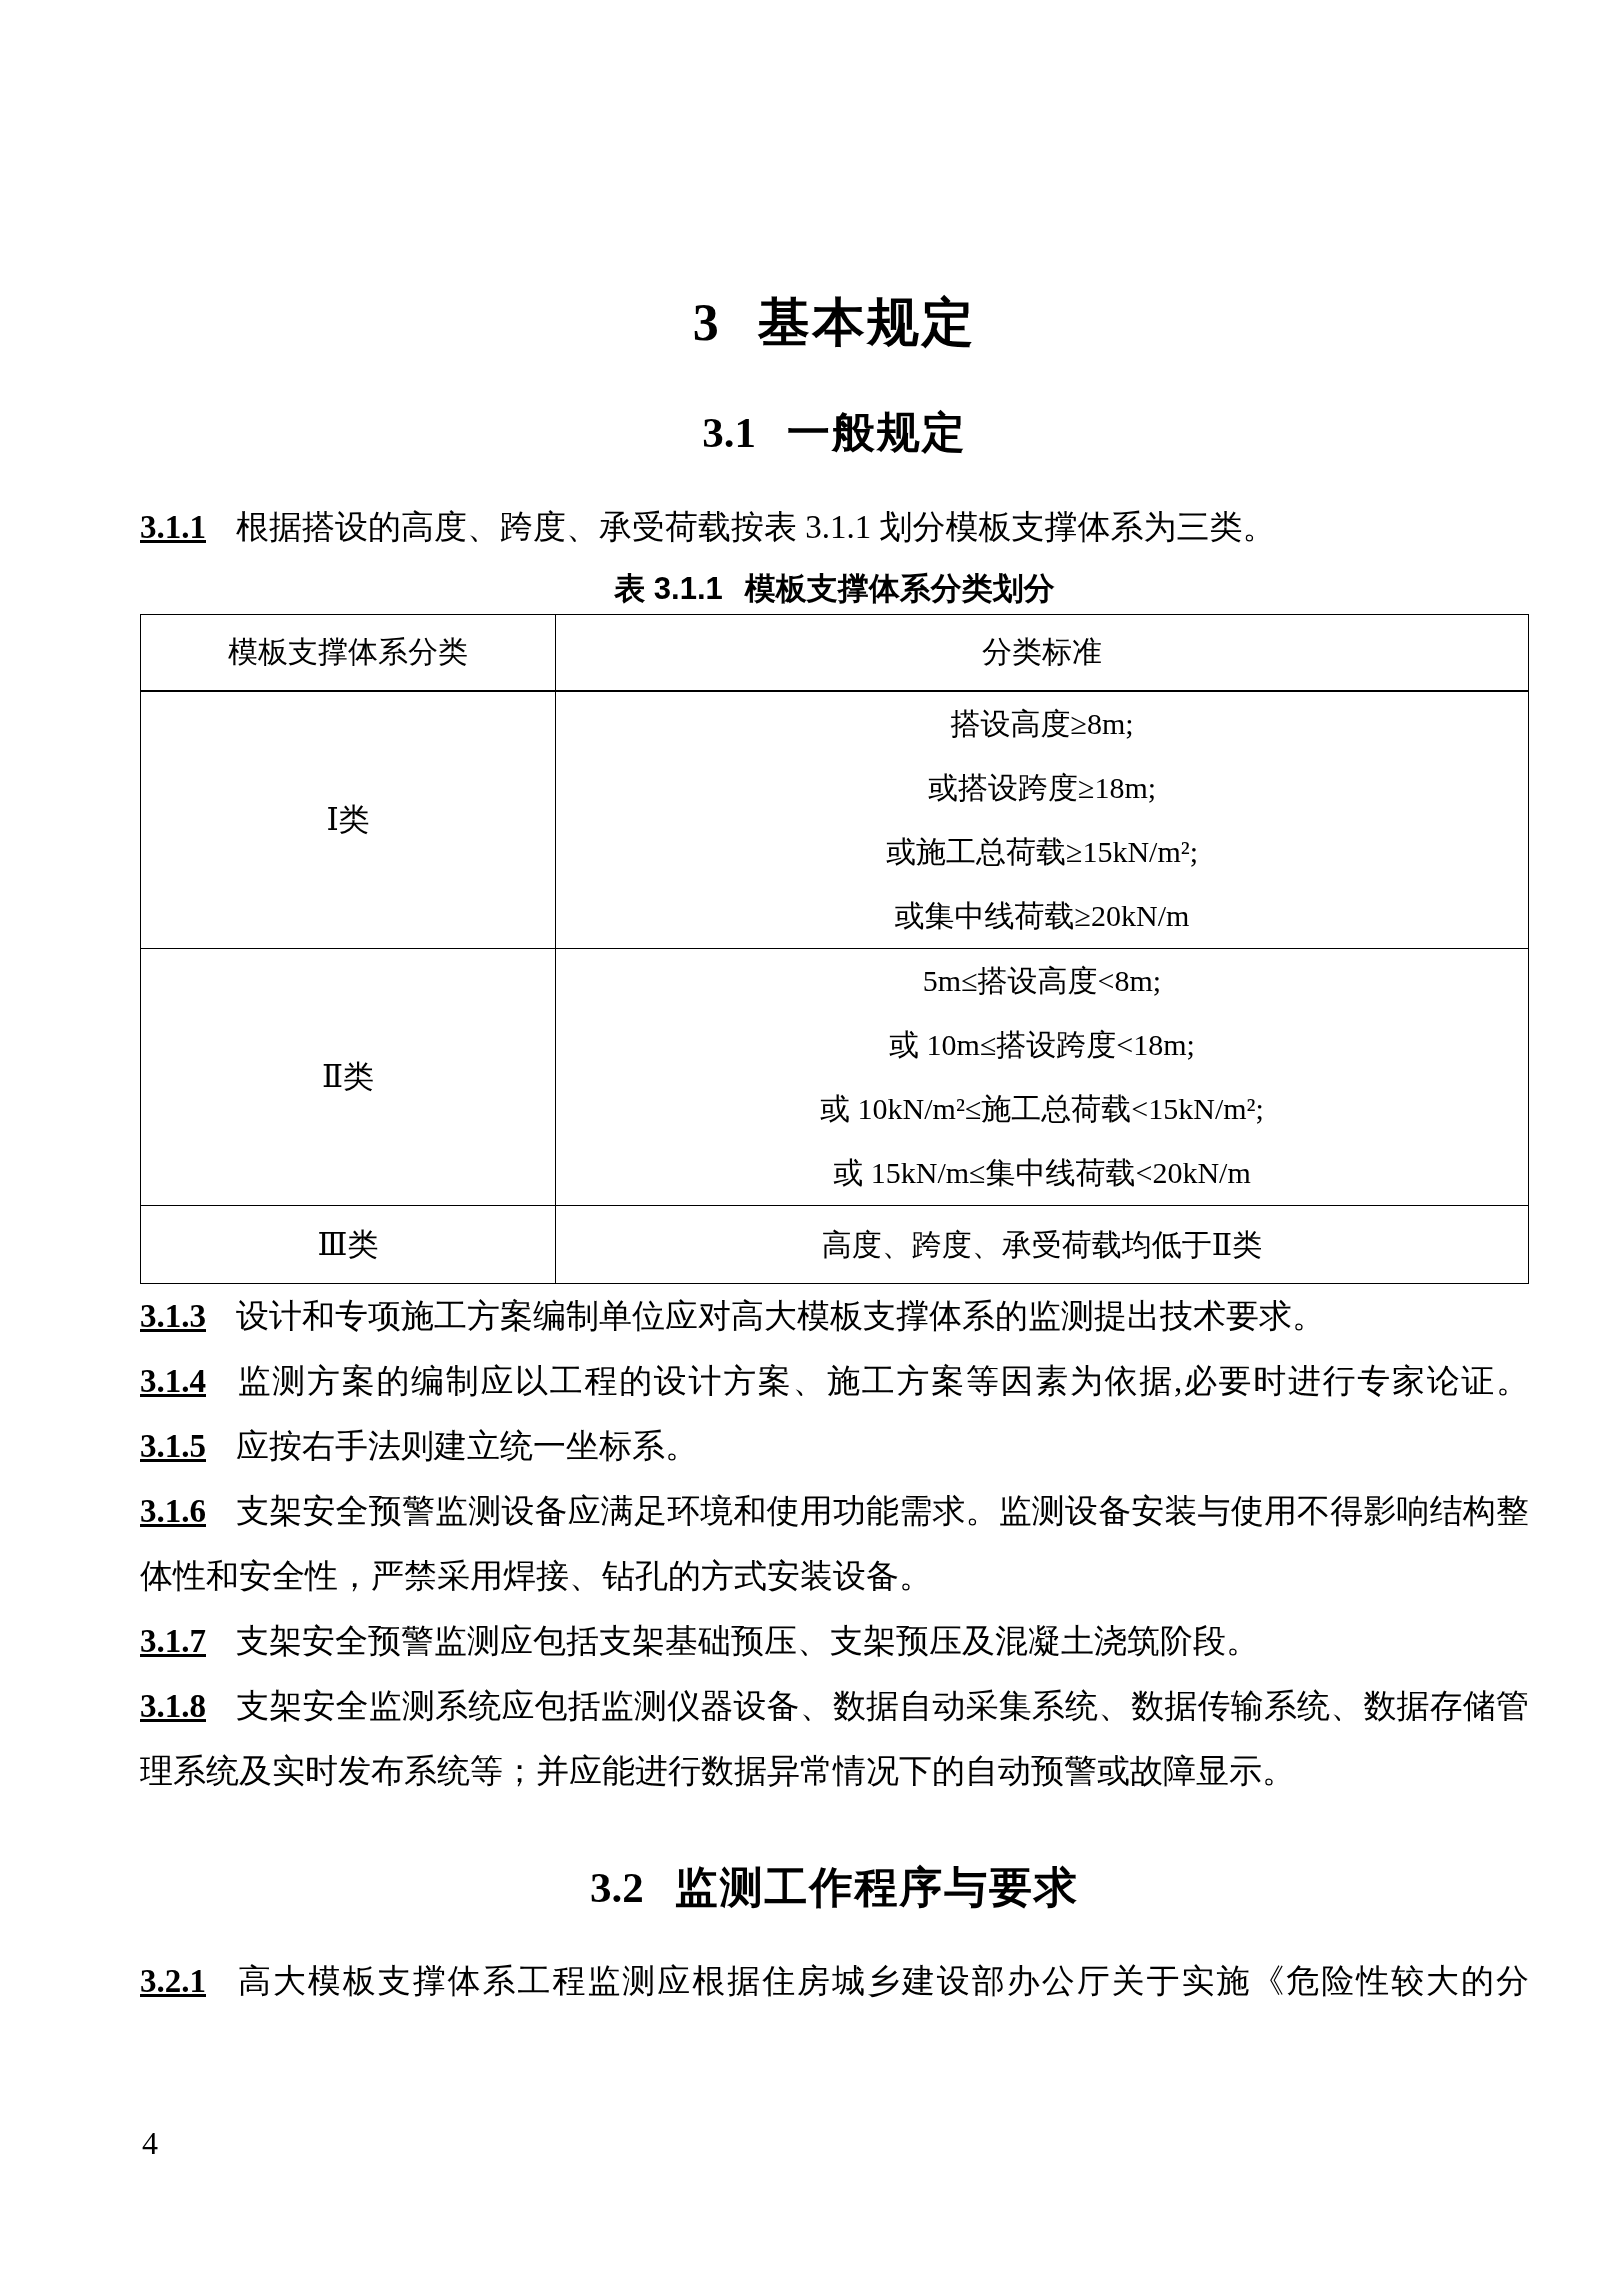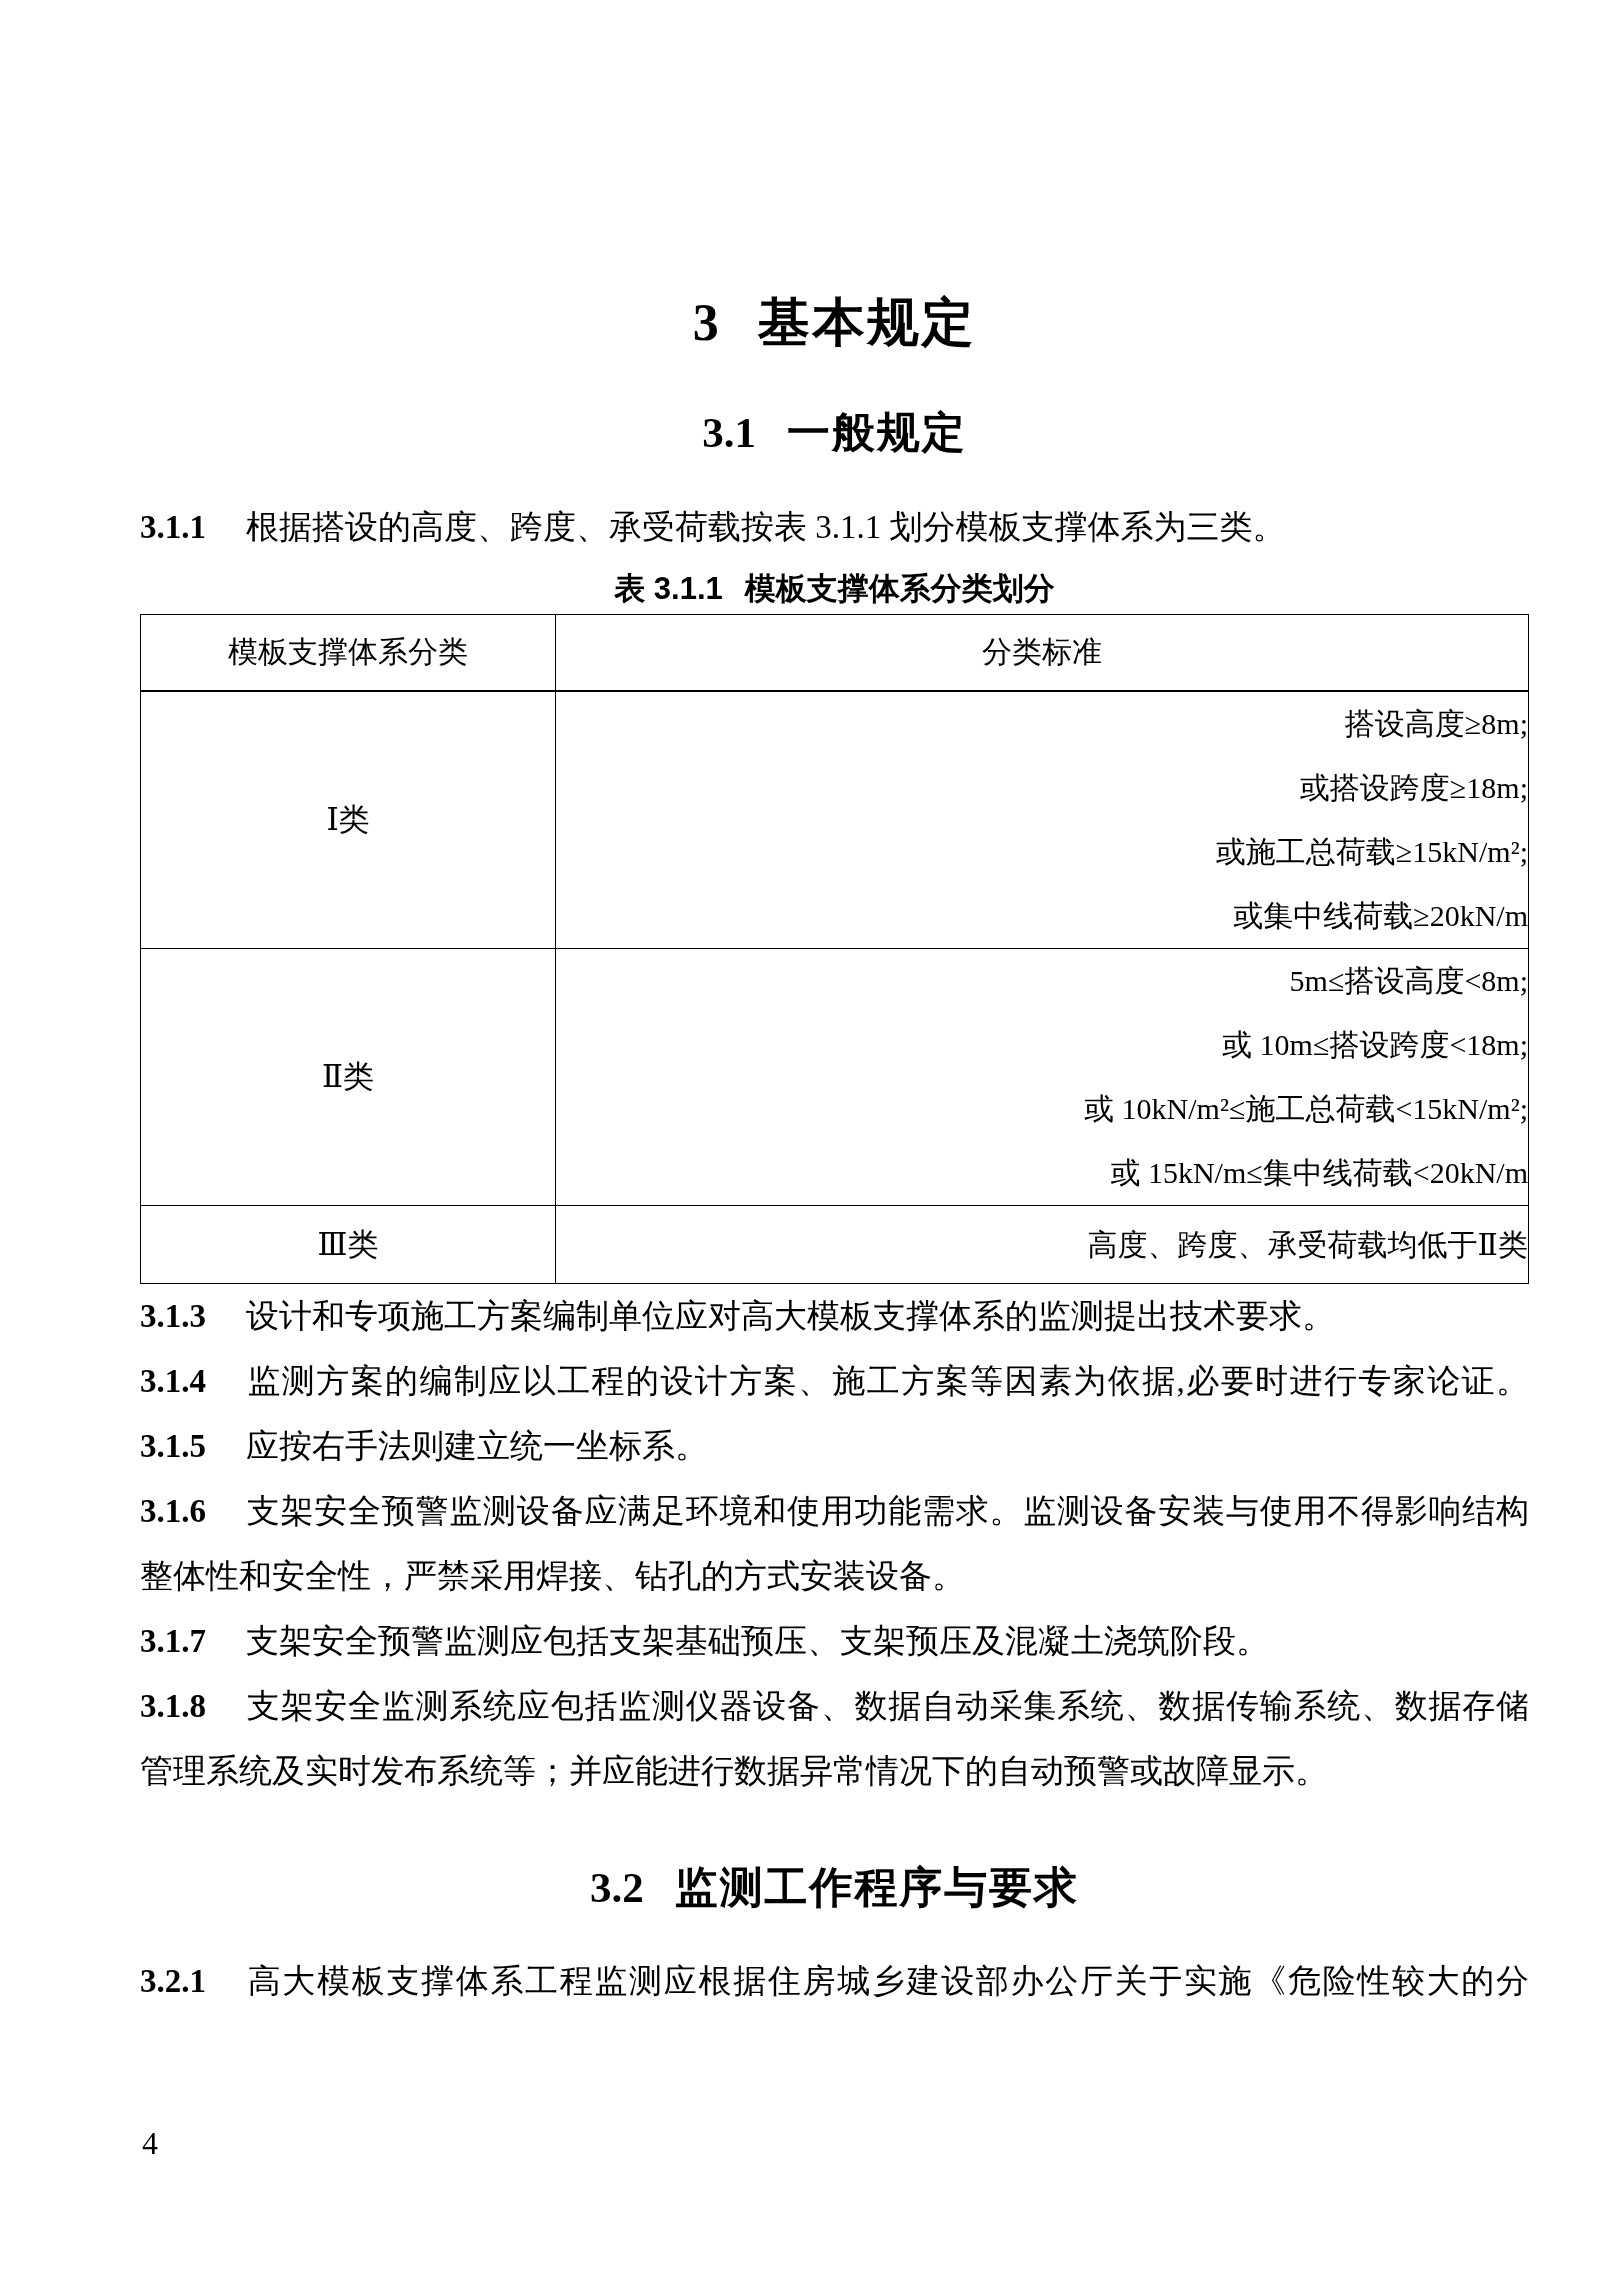--- a/index.html
+++ b/index.html
@@ -46,22 +46,23 @@
 
   
   p.clause {
     margin: 0;
     font-size: 33px;
     line-height: 65px;
     text-align: justify;
   }
   p.clause .cnum {
     font-weight: bold;
-    margin-right: 40px;
+    margin-right: 30px;
     white-space: nowrap;
+    text-decoration: underline;
   }
   p.clause-intro { margin-top: 40px; line-height: 66px; }
   p.clause-last-justify { text-align-last: justify; }
   p.clause-321 { margin-top: 40px; }
 
   
   p.table-caption {
     margin: 10.4px 0 0 0;
     text-align: center;
     font-weight: bold;
@@ -87,21 +88,21 @@
     text-align: center;
   }
   table.cls-table thead th {
     height: 75px;
     font-weight: normal;
     border-bottom: 2.6px solid #000000;
   }
   table.cls-table td.cat-cell { font-size: 31px; }
   table.cls-table tr.row-tall td { height: 254px; }
   table.cls-table tr.row-short td { height: 77px; }
-  table.cls-table td.crit-cell div { line-height: 64px; text-align: right; }
+  table.cls-table td.crit-cell div { line-height: 64px; }
 
   
   .page-number {
     position: absolute;
     left: 142px;
     top: 2124px;
     font-size: 32px;
     line-height: 39px;
   }
 </style>

